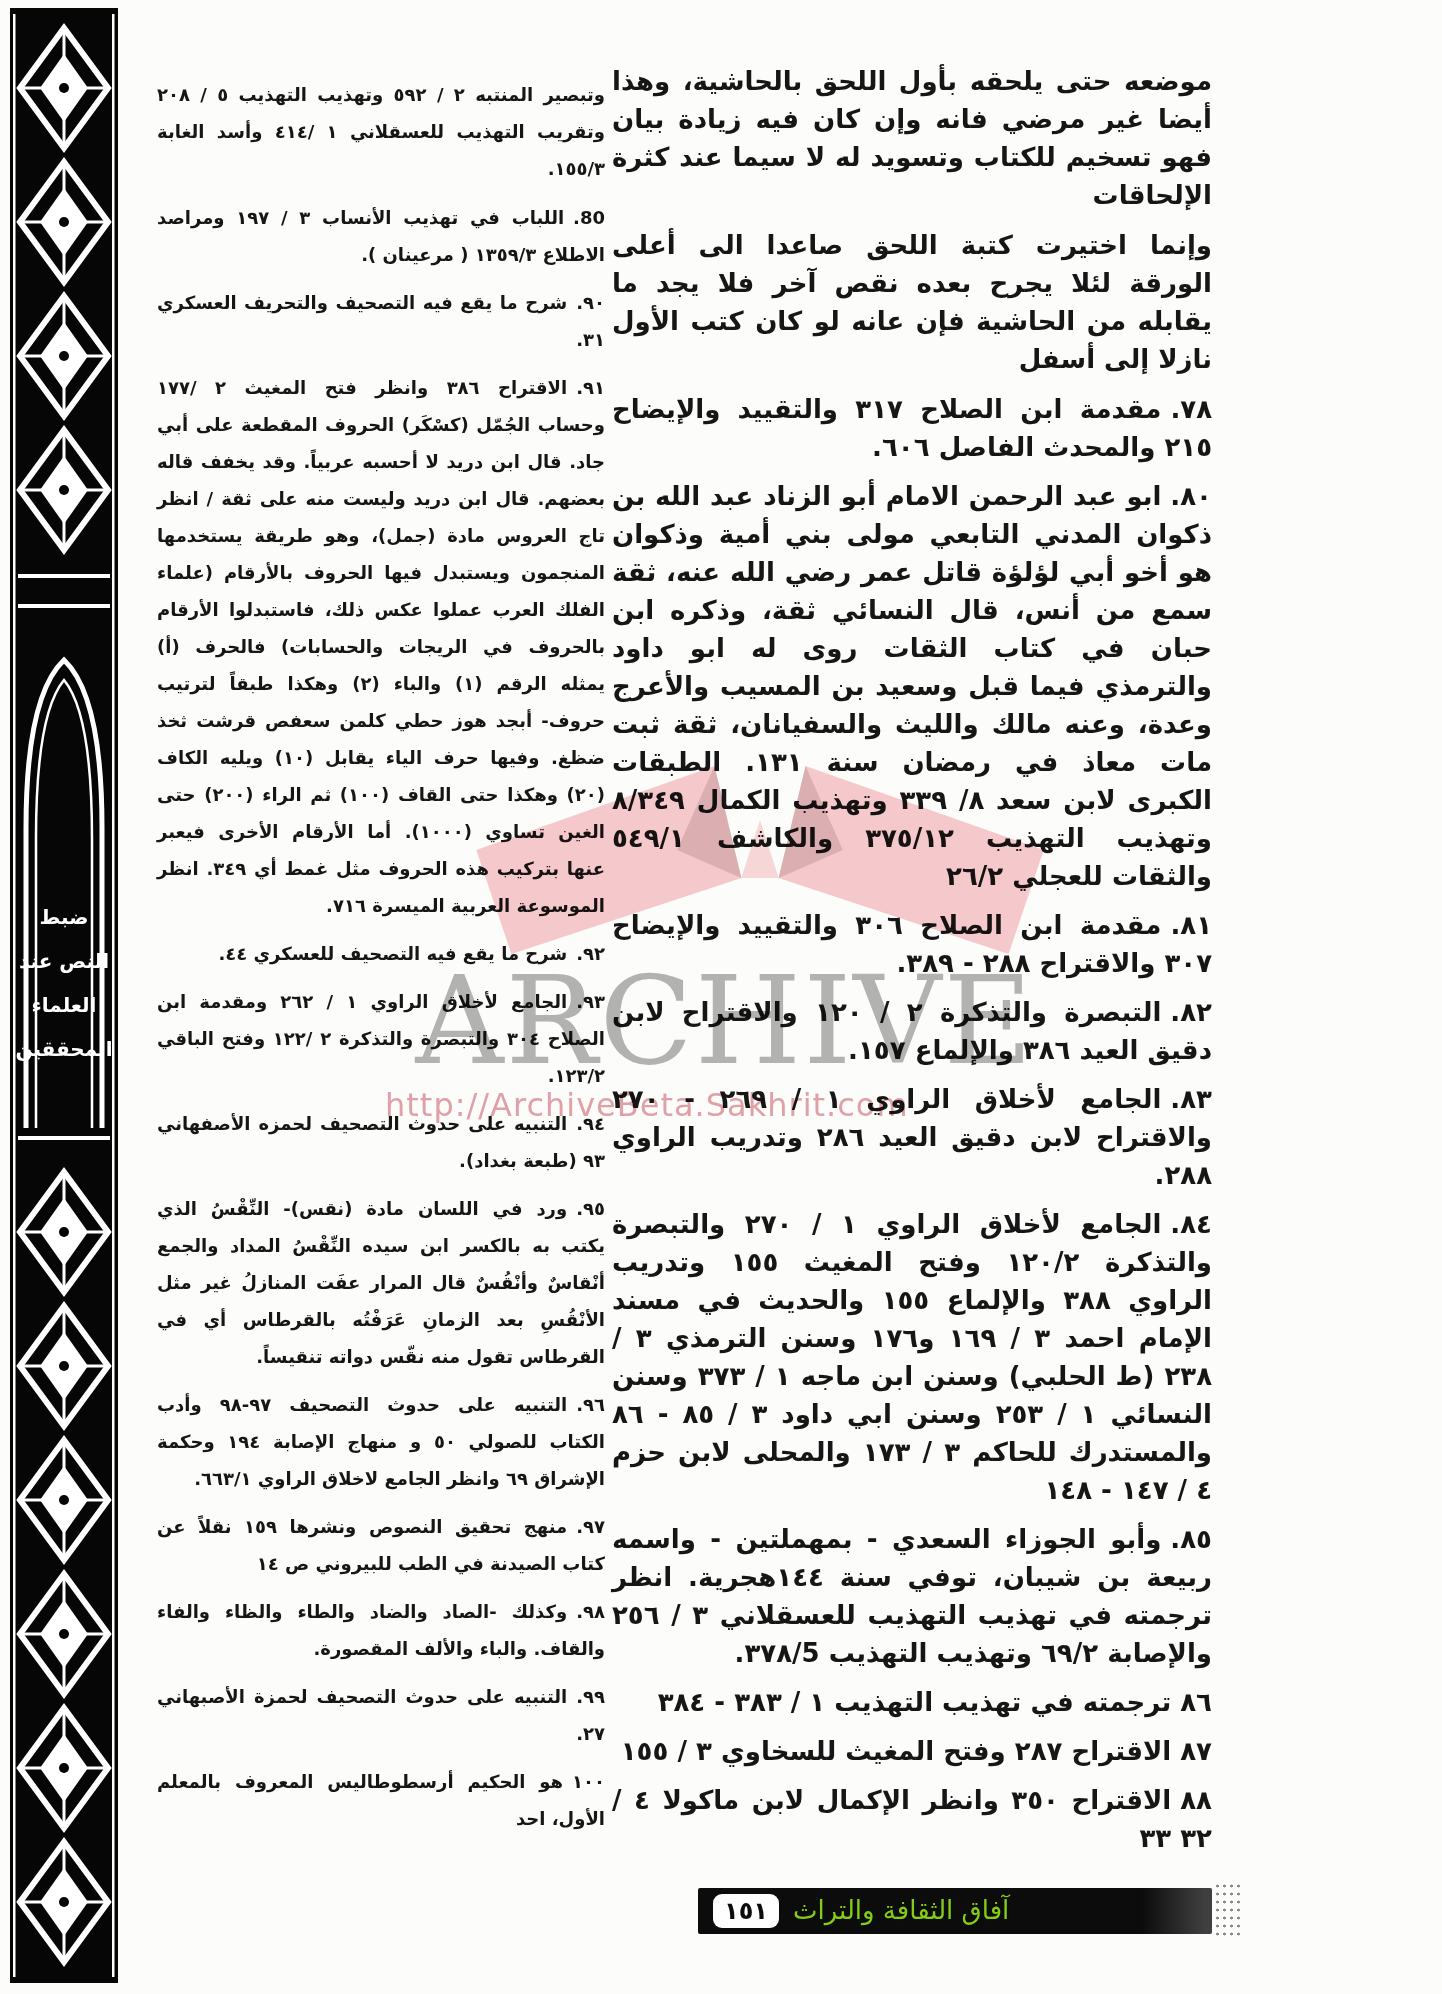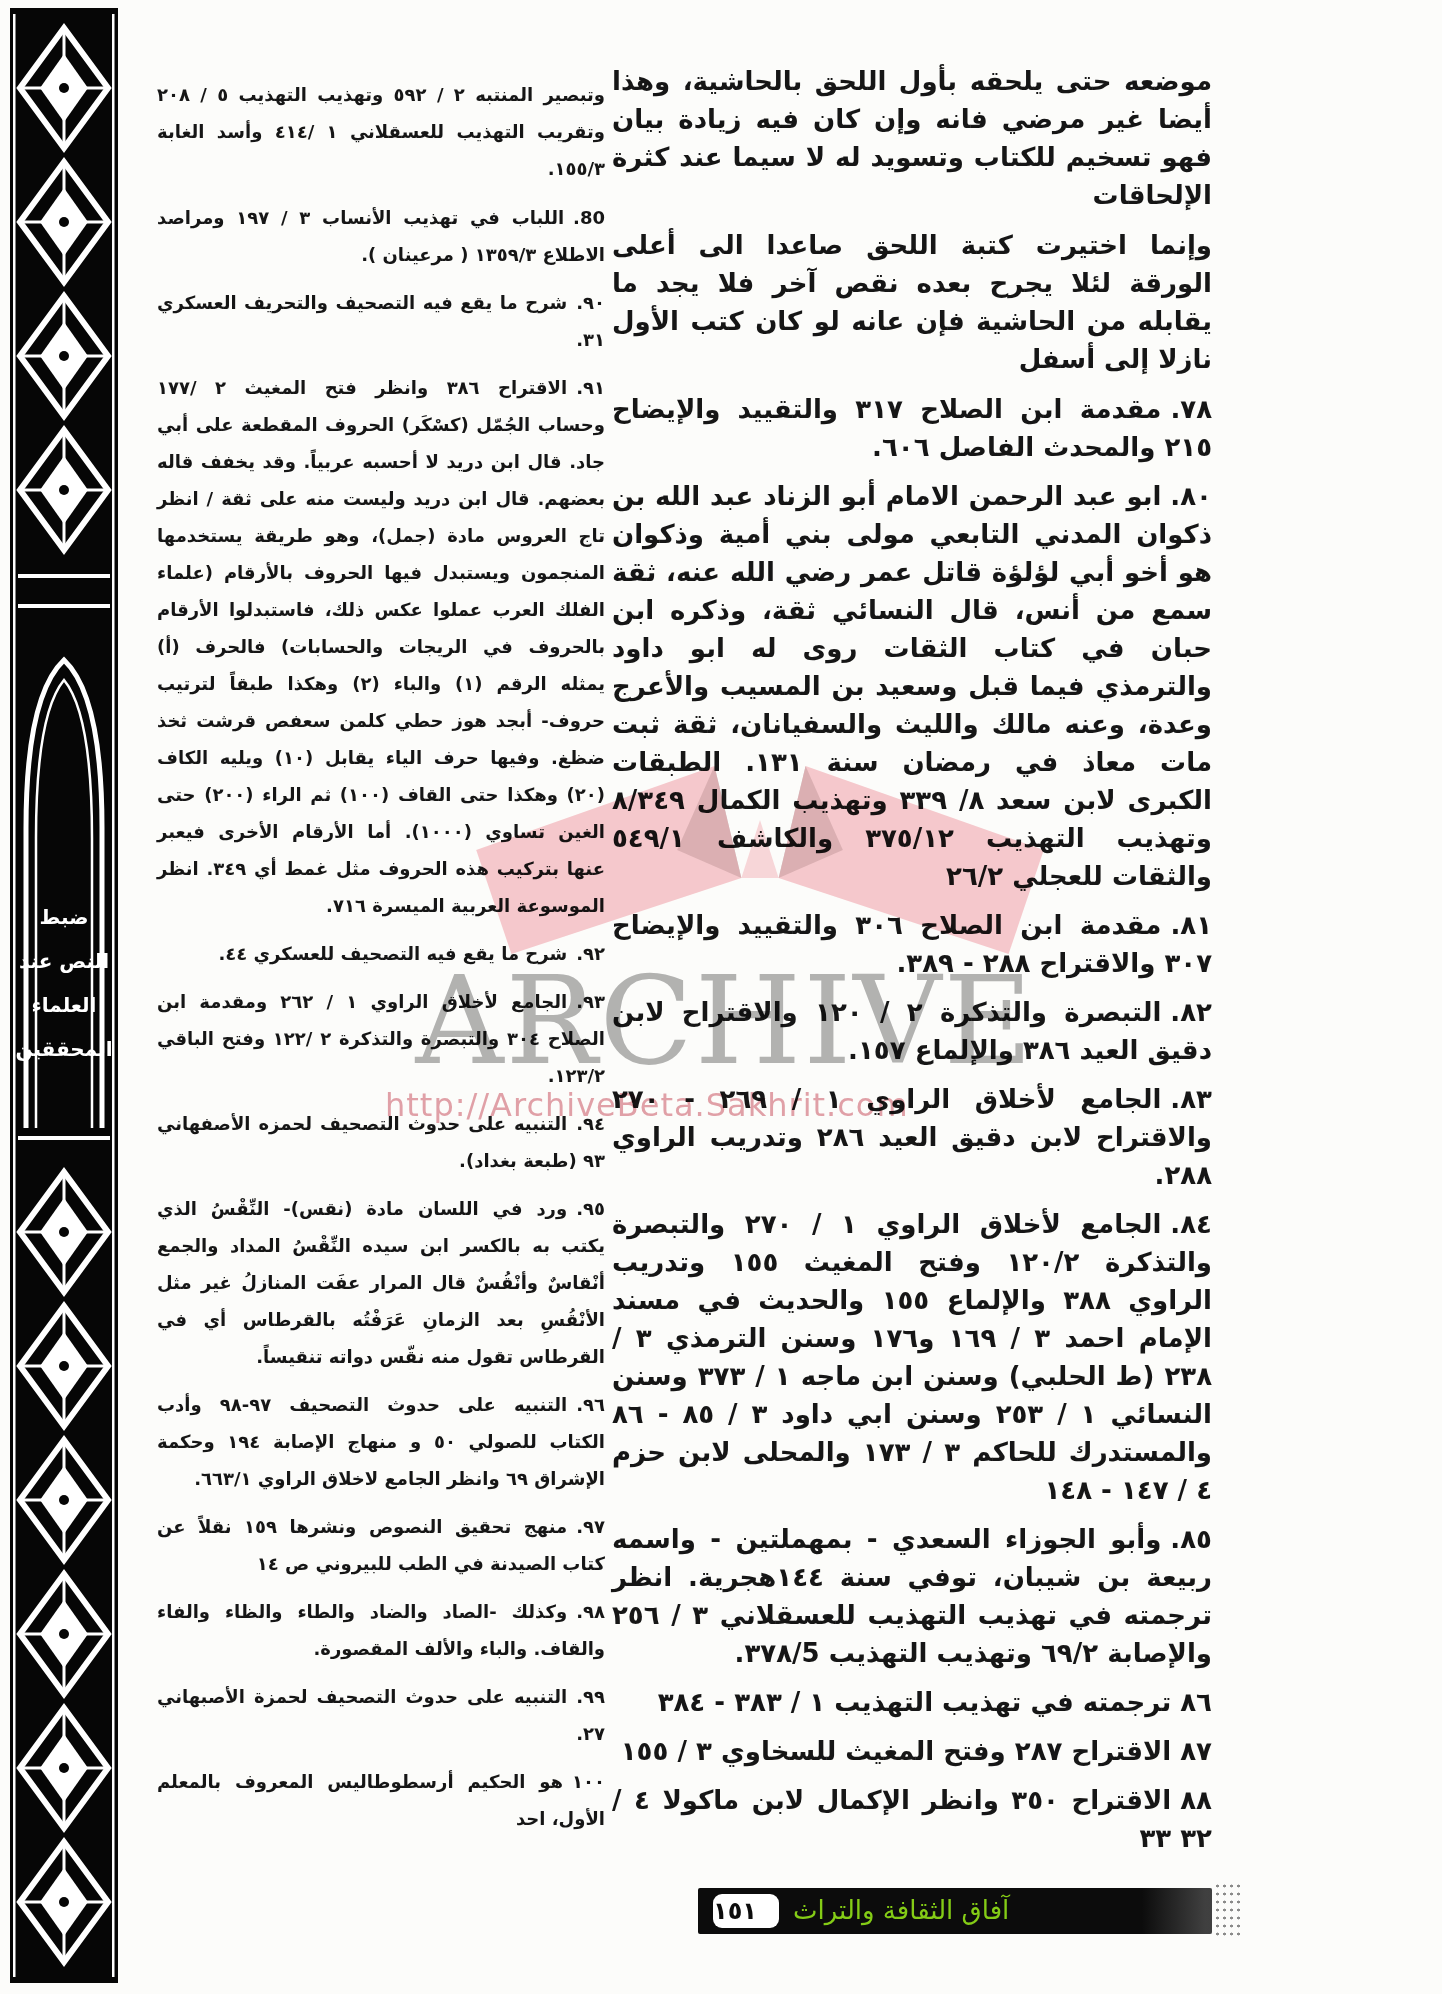--- a/index.html
+++ b/index.html
@@ -54,21 +54,21 @@
     position:absolute;right:0;top:0;width:70px;height:100%;
     background:linear-gradient(90deg,rgba(150,150,150,0) 0%,rgba(160,160,160,0.35) 90%);
   }
   .footer-title{
     position:absolute;left:95px;top:50%;transform:translateY(-54%);
     color:#84cc16;font-size:26px;font-weight:400;direction:rtl;white-space:nowrap;
   }
   .page-badge{
     position:absolute;left:15px;top:50%;transform:translateY(-50%);
     width:66px;height:34px;background:#ffffff;border-radius:9px;
-    display:flex;align-items:center;
+    display:flex;align-items:center;justify-content:center;
     color:#0c0c0c;font-size:24px;font-weight:700;
   }
   .footer-speckles{
     position:absolute;left:1214px;top:1882px;width:28px;height:56px;z-index:3;
     background-image:radial-gradient(#2e2e2e 1.2px,transparent 1.4px);
     background-size:7px 8px;opacity:.55;
   }
 </style>
 </head>
 <body>

